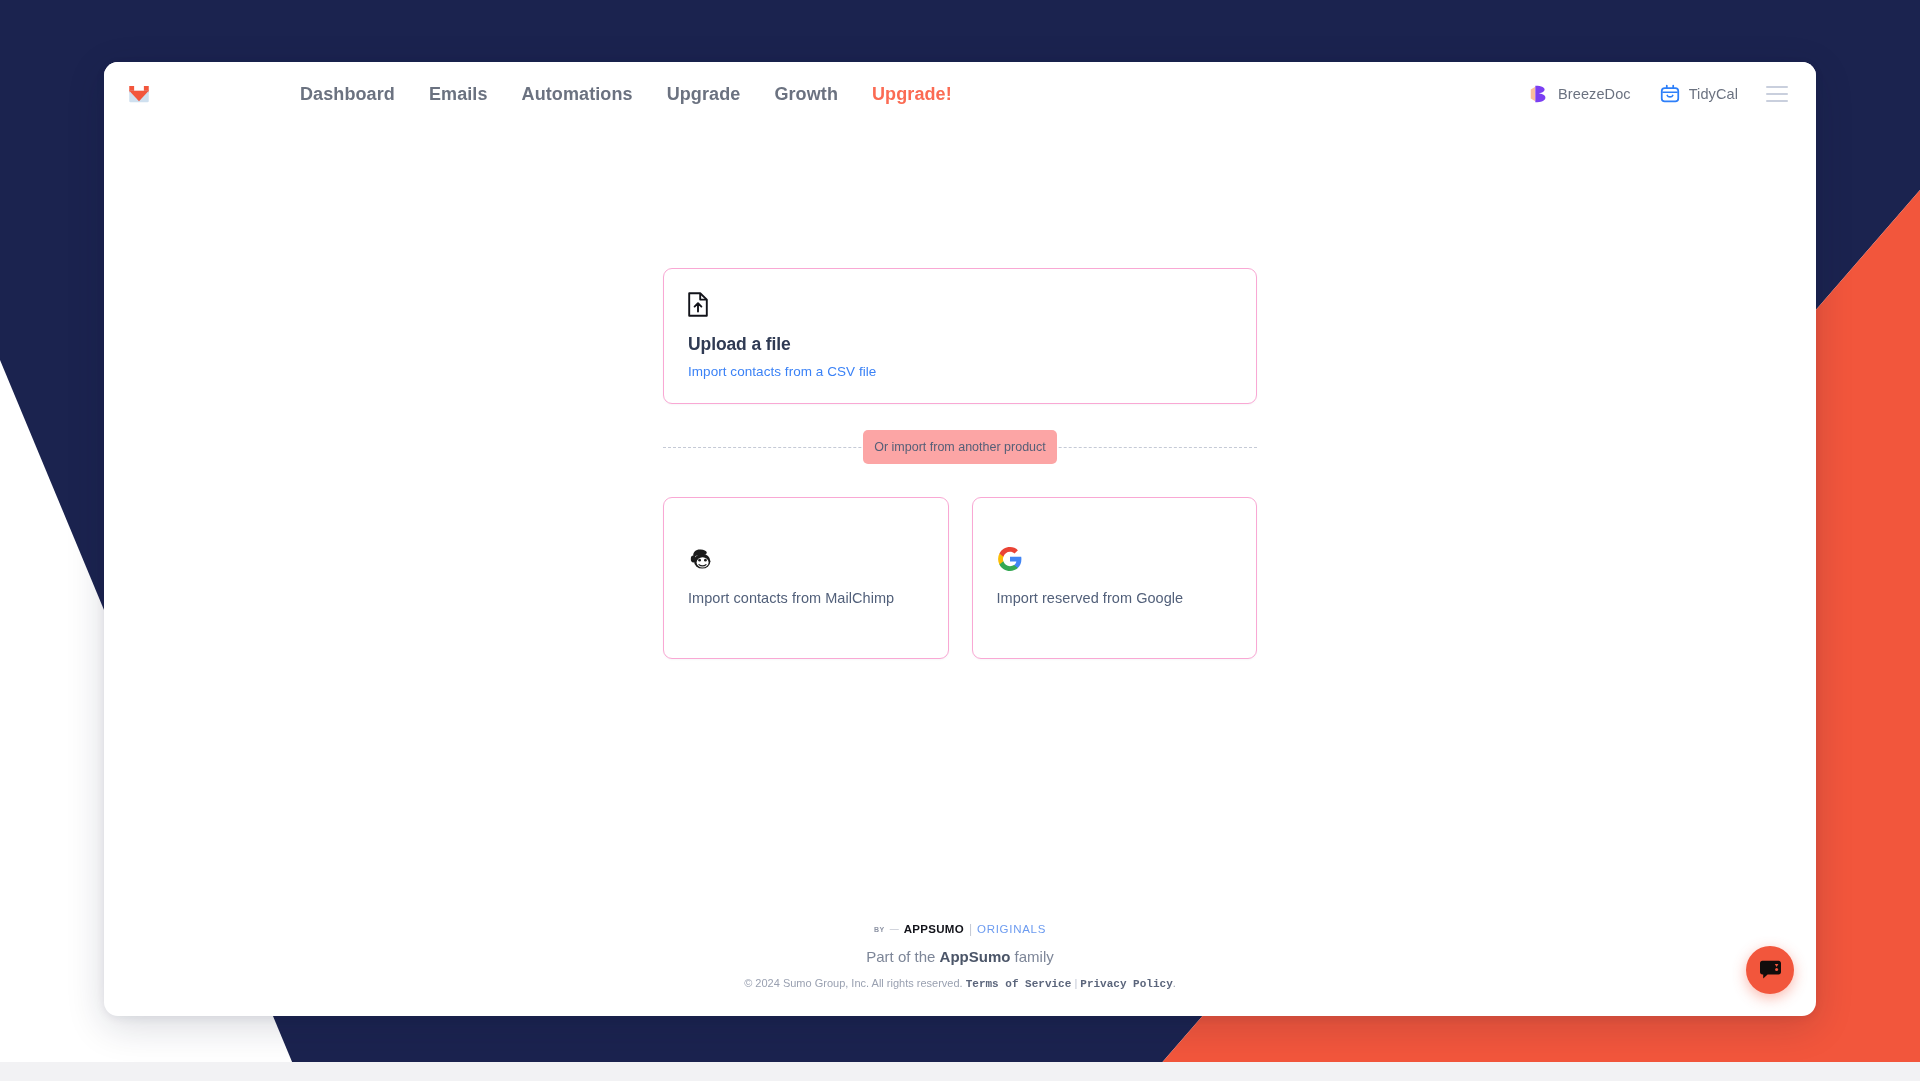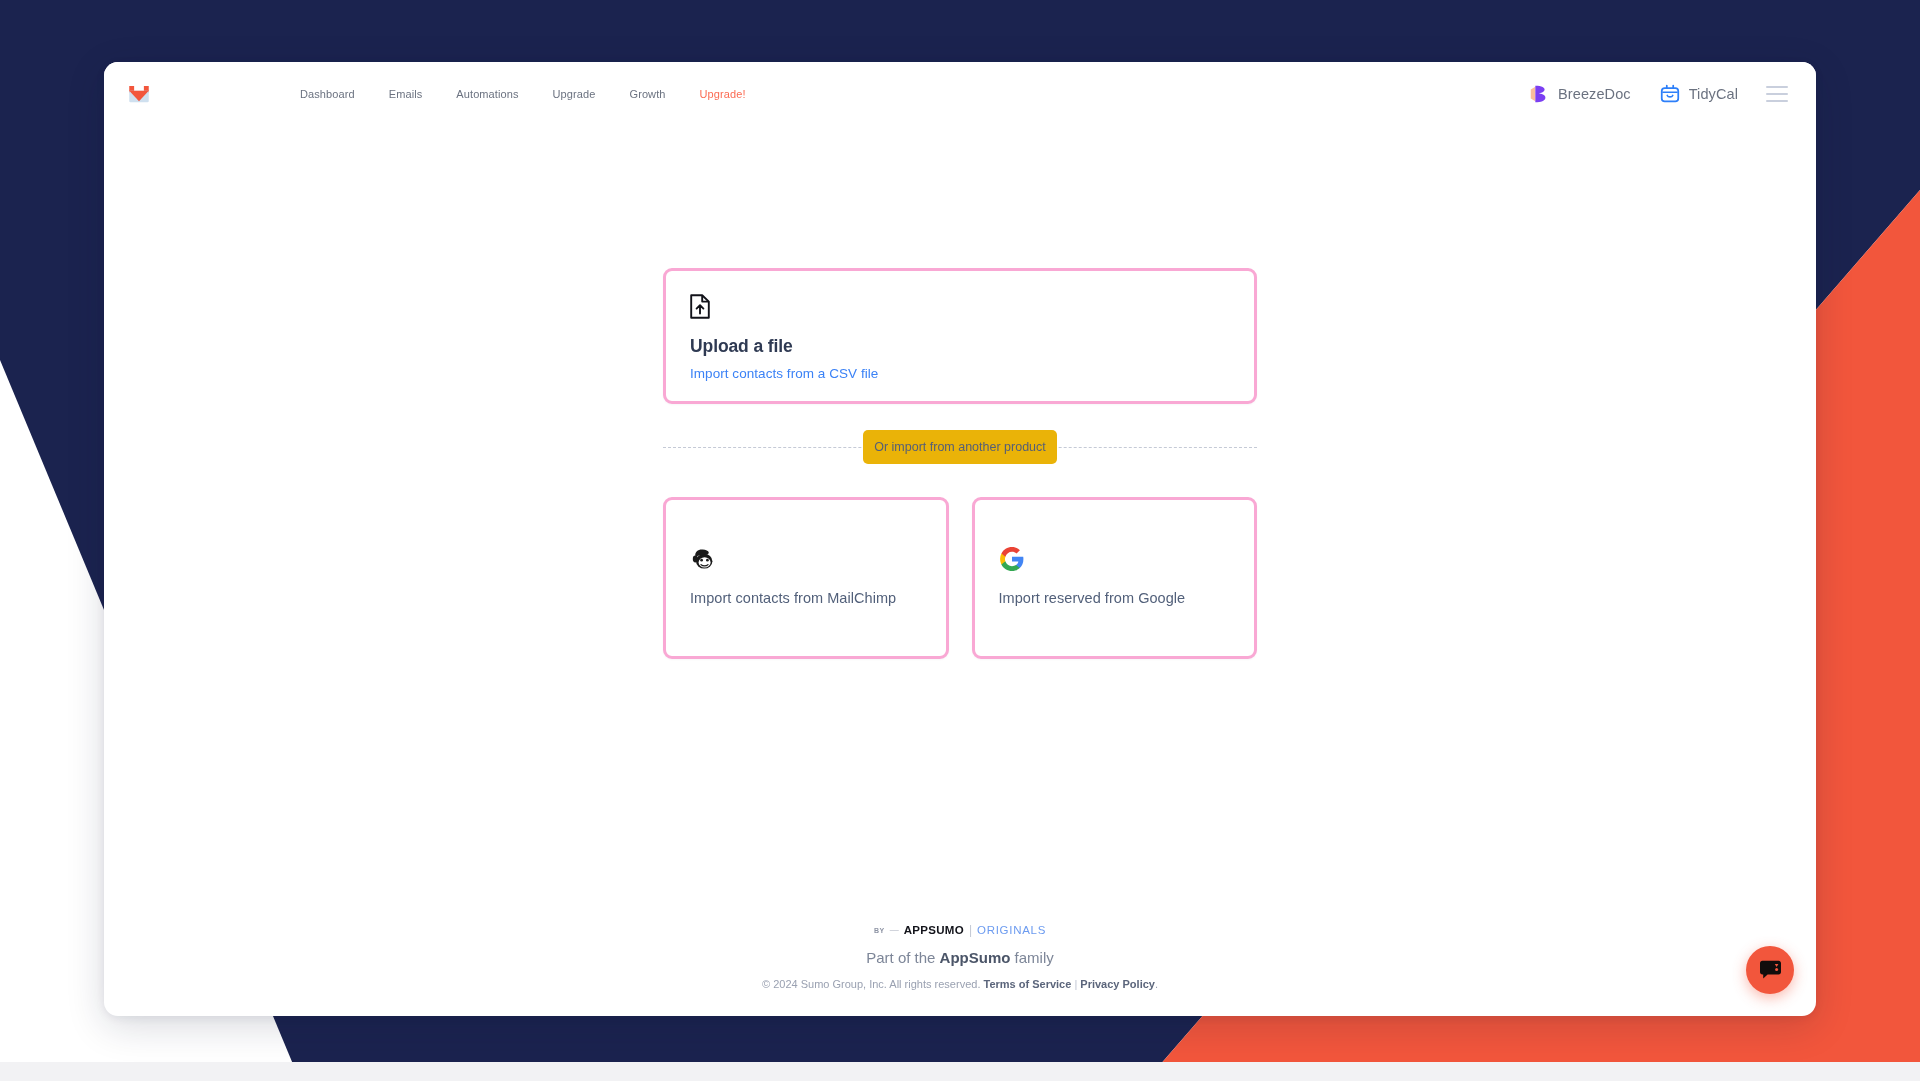--- a/index.html
+++ b/index.html
@@ -32,26 +32,27 @@
     height:64px;
     flex:0 0 64px;
     display:flex;
     align-items:center;
     padding:0 26px 0 22px;
     background:#fff;
   }
   #brand-logo { width:26px; height:26px; display:block; flex:0 0 auto; margin-right:16px; }
   .nav-left { display:flex; align-items:center; gap:0; margin-left:115px; }
   .nav-link {
-    font-size:11px;
+    font-size:18px;
     color:#6b7280;
     text-decoration:none;
     padding:6px 17px;
     white-space:nowrap;
     letter-spacing:.1px;
+    font-weight:bold;
   }
   .nav-link.upgrade { color:#fb6b53; }
   .nav-spacer { flex:1 1 auto; }
   .nav-right { display:flex; align-items:center; gap:0; }
   .product-link {
     display:flex; align-items:center; gap:8px;
     padding:6px 14px;
     text-decoration:none;
     white-space:nowrap;
     text-align:right;
@@ -73,21 +74,21 @@
     display:flex;
     flex-direction:column;
     align-items:center;
   }
   #import-options { width:594px; }
 
   .card-row { display:flex; gap:23px; }
   .opt-card {
     flex:1 1 0;
     background:#fff;
-    border:3px solid #f9a8d4;
+    border:1px solid #f9a8d4;
     border-radius:9px;
     padding:23px 24px 25px 24px;
     cursor:pointer;
     text-align:left;
     font-family:inherit;
     box-shadow:0 1px 2px rgba(16,22,55,.035);
   }
   .opt-card.primary { height:136px; }
   .opt-card.product { height:162px;margin-top:9px; }
   .card-icon { display:block; height:26px; margin-bottom:16px; }
@@ -113,21 +114,21 @@
     display:flex; align-items:center; justify-content:center;
     height:24px;
     margin:31px 0 29px 0;
   }
   #divider .dline {
     position:absolute; left:0; right:0; top:50%;
     border-top:1px dashed #c5cad6;
   }
   #divider-label {
     position:relative;
-    background:#eab308;
+    background:#fca5a5;
     color:#555f77;
     font-size:12.5px;
     padding:10px 11px;
     border-radius:5px;
     white-space:nowrap;
   }
 
   
   #app-footer {
     flex:0 0 auto;
@@ -142,21 +143,21 @@
     font-size:9px;
   }
   #ao-by { font-size:7px; font-weight:700; color:#8d93a4; letter-spacing:.5px; }
   #ao-dash { color:#b9bdc9; font-size:9px; }
   #ao-appsumo { font-size:11.5px; font-weight:700; color:#12131a; letter-spacing:.3px; }
   #ao-pipe { color:#c2c7d3; font-size:12px; font-weight:300; }
   #ao-originals { font-size:11.5px; font-weight:500; color:#6c9bf0; letter-spacing:.7px; }
   #footer-family { font-size:15px; color:#7d8698; }
   #footer-family b { color:#4b5568; font-weight:700; }
   #footer-legal { font-size:11px; color:#9aa1b1; }
-  #footer-legal a { color:#5b657b; font-weight:700; text-decoration:none; }
+  #footer-legal a { color:#5b657b; font-weight:700; text-decoration:none;font-family:Liberation Mono, monospace; }
   #footer-legal .sep { color:#c2c7d3; font-weight:400; }
 
   
   #chat-widget-button {
     position:absolute;
     right:22px; bottom:22px;
     width:48px; height:48px;
     border-radius:50%;
     background:#f2563c;
     border:none;

